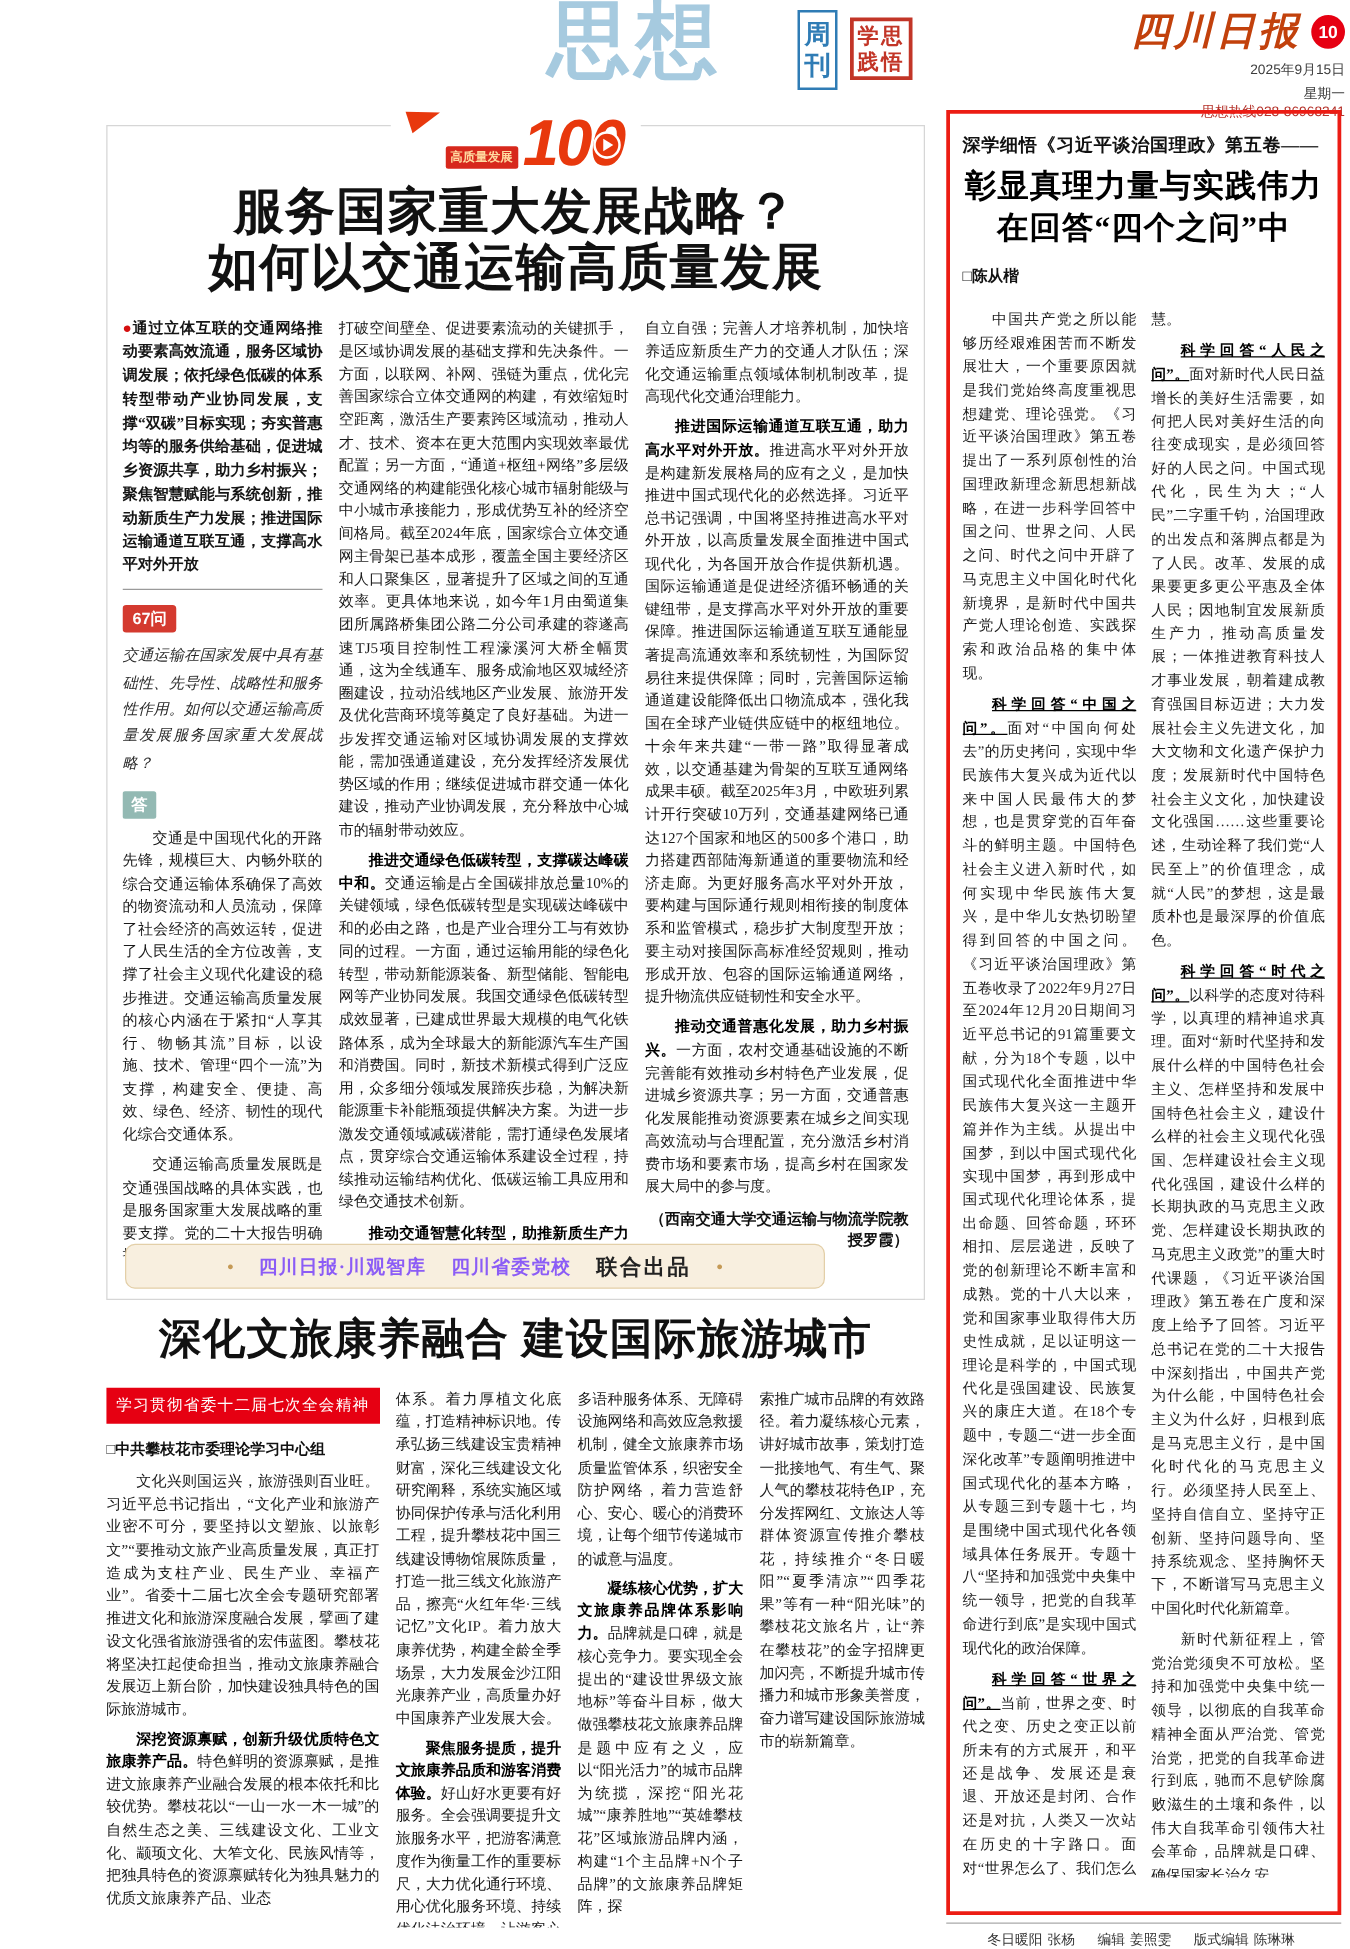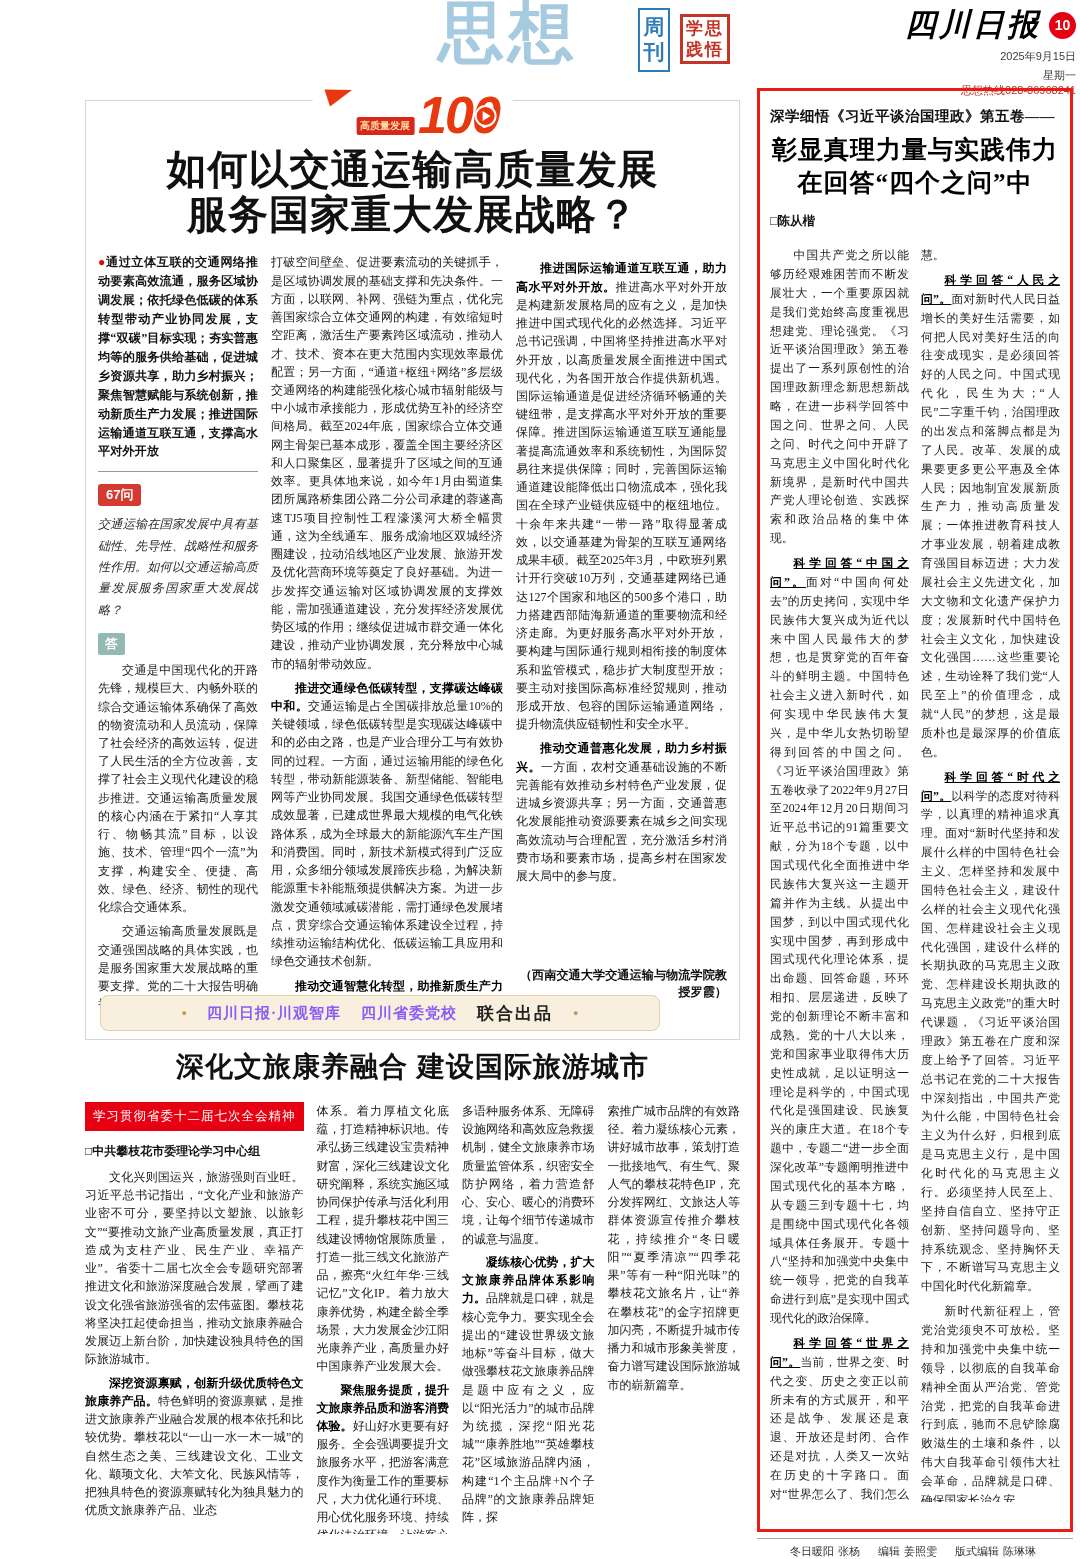--- a/index.html
+++ b/index.html
@@ -13,21 +13,21 @@
   .weekly-title { position:absolute; left:426; top:0px; left:426px; font-size:66px; font-weight:bold;
     color:#a6cadf; letter-spacing:4px; line-height:1; }
   .weekly-sub { position:absolute; left:626px; top:8px; width:32px; height:64px; border:2px solid #2f7cb5;
     display:flex; flex-direction:column; align-items:center; justify-content:center; gap:1px; }
   .weekly-sub span { color:#2f7cb5; font-size:21px; font-weight:bold; line-height:1.1; }
   .seal { position:absolute; left:668px; top:14px; width:50px; height:50px; border:3px solid #c23527;
     display:grid; grid-template-rows:1fr 1fr; align-items:center; justify-items:center; padding:1px; }
   .seal span { color:#c23527; font-weight:bold; font-size:17px; line-height:1; letter-spacing:2px; }
   .mast-right { position:absolute; right:16px; top:4px; text-align:right; }
   .paper-logo-row { display:flex; align-items:center; justify-content:flex-end; gap:8px; }
-  .paper-name { color:#000000; font-size:31px; font-weight:bold; letter-spacing:3px; font-style:italic; }
+  .paper-name { color:#c2410c; font-size:31px; font-weight:bold; letter-spacing:3px; font-style:italic; }
   .page-circle { width:27px; height:27px; border-radius:50%; background:#e60012; color:#fff;
     font-size:14px; font-weight:bold; display:flex; align-items:center; justify-content:center;
     font-family:"Liberation Sans",sans-serif; }
   .mast-date { margin-top:2px; font-size:11px; color:#3c3c3c; line-height:1.5;
     font-family:"Liberation Sans",sans-serif; }
   .mast-hot { font-size:11px; color:#b5322a; line-height:1.4; font-family:"Liberation Sans",sans-serif; }
 
   
   .top-article { position:absolute; left:85px; top:100px; width:655px; height:940px;
     border:1px solid #d6d6d6; padding:0 12px; }
@@ -79,21 +79,21 @@
   .r-byline { margin-top:14px; font-size:12.5px; font-weight:bold; color:#111; }
   .r-cols { display:flex; gap:12px; margin-top:10px; height:1262px; overflow:hidden; }
   .r-col { flex:1; display:flex; flex-direction:column; }
   .rp { font-size:11.8px; line-height:1.6; text-align:justify; text-indent:2em; color:#1c1c1c; margin-top:6px; }
   .rp.noind { text-indent:0; }
   .rp b { font-weight:bold; color:#000;text-decoration:underline; }
 
   
   .bottom-article { position:absolute; left:85px; top:1048px; width:655px; height:500px; }
   .b-title { text-align:center; font-family:"Liberation Sans","DejaVu Sans",sans-serif;
-    font-size:28px; font-weight:bold; color:#111; letter-spacing:1px; }
+    font-size:34px; font-weight:bold; color:#111; letter-spacing:1px; }
   .b-cols { display:flex; gap:13px; margin-top:16px; height:432px; overflow:hidden; }
   .b-col { flex:1; }
   .b-kicker { display:inline-block; background:#e60012; color:#fff; font-weight:normal; font-size:12.5px;
     padding:6px 8px; font-family:"Liberation Sans",sans-serif; letter-spacing:1px; white-space:nowrap; }
   .b-byline { margin:12px 0 8px 0; font-size:12px; font-weight:bold; color:#111; }
   .bp { font-size:12px; line-height:1.52; text-align:justify; text-indent:2em; color:#191919; margin-top:5px; }
   .bp.noind { text-indent:0; margin-top:0; }
   .bp b { font-weight:bold; color:#000; }
 
   
@@ -131,42 +131,43 @@
     <span class="flag-icon"></span>
     <span class="logo100-tag">高质量发展</span>
     <span class="logo100-num">
       <span>100</span>
       <span class="play-badge">
           <span class="play-tri"></span>
         </span>
     </span>
   </div>
   <div class="top-headline">
+    <div>服务国家重大发展战略？</div>
     <div>如何以交通运输高质量发展</div>
-    <div>服务国家重大发展战略？</div>
   </div>
   <div class="top-cols">
     <div class="tcol1">
       <div class="summary">
         <span class="dot">●</span><span>通过立体互联的交通网络推动要素高效流通，服务区域协调发展；依托绿色低碳的体系转型带动产业协同发展，支撑“双碳”目标实现；夯实普惠均等的服务供给基础，促进城乡资源共享，助力乡村振兴；聚焦智慧赋能与系统创新，推动新质生产力发展；推进国际运输通道互联互通，支撑高水平对外开放</span>
       </div>
       <div class="sum-div"></div>
       <span class="q-badge">67问</span>
       <div class="question">交通运输在国家发展中具有基础性、先导性、战略性和服务性作用。如何以交通运输高质量发展服务国家重大发展战略？</div>
       <span class="a-badge">答</span>
       <p class="p"><b></b><span>交通是中国现代化的开路先锋，规模巨大、内畅外联的综合交通运输体系确保了高效的物资流动和人员流动，保障了社会经济的高效运转，促进了人民生活的全方位改善，支撑了社会主义现代化建设的稳步推进。交通运输高质量发展的核心内涵在于紧扣“人享其行、物畅其流”目标，以设施、技术、管理“四个一流”为支撑，构建安全、便捷、高效、绿色、经济、韧性的现代化综合交通体系。</span></p>
       <p class="p"><b></b><span>交通运输高质量发展既是交通强国战略的具体实践，也是服务国家重大发展战略的重要支撑。党的二十大报告明确提出“优化基础设施布局、结构、功能和系统集成，构建现代化基础设施体系”“构建优质高效的服务业新体系”“建设高效顺畅的流通体系，降低物流成本”“促进区域协调发展”等要求。因此，服务好国家重大发展战略，必须发挥交通运输的基础性、先导性、战略性和服务性作用。</span></p>
 
     </div>
     <div class="tcol2">
       <p class="p noind"><b></b><span>打破空间壁垒、促进要素流动的关键抓手，是区域协调发展的基础支撑和先决条件。一方面，以联网、补网、强链为重点，优化完善国家综合立体交通网的构建，有效缩短时空距离，激活生产要素跨区域流动，推动人才、技术、资本在更大范围内实现效率最优配置；另一方面，“通道+枢纽+网络”多层级交通网络的构建能强化核心城市辐射能级与中小城市承接能力，形成优势互补的经济空间格局。截至2024年底，国家综合立体交通网主骨架已基本成形，覆盖全国主要经济区和人口聚集区，显著提升了区域之间的互通效率。更具体地来说，如今年1月由蜀道集团所属路桥集团公路二分公司承建的蓉遂高速TJ5项目控制性工程濠溪河大桥全幅贯通，这为全线通车、服务成渝地区双城经济圈建设，拉动沿线地区产业发展、旅游开发及优化营商环境等奠定了良好基础。为进一步发挥交通运输对区域协调发展的支撑效能，需加强通道建设，充分发挥经济发展优势区域的作用；继续促进城市群交通一体化建设，推动产业协调发展，充分释放中心城市的辐射带动效应。</span></p>
       <p class="p"><b>推进交通绿色低碳转型，支撑碳达峰碳中和。</b><span>交通运输是占全国碳排放总量10%的关键领域，绿色低碳转型是实现碳达峰碳中和的必由之路，也是产业合理分工与有效协同的过程。一方面，通过运输用能的绿色化转型，带动新能源装备、新型储能、智能电网等产业协同发展。我国交通绿色低碳转型成效显著，已建成世界最大规模的电气化铁路体系，成为全球最大的新能源汽车生产国和消费国。同时，新技术新模式得到广泛应用，众多细分领域发展蹄疾步稳，为解决新能源重卡补能瓶颈提供解决方案。为进一步激发交通领域减碳潜能，需打通绿色发展堵点，贯穿综合交通运输体系建设全过程，持续推动运输结构优化、低碳运输工具应用和绿色交通技术创新。</span></p>
       <p class="p"><b>推动交通智慧化转型，助推新质生产力发展。</b><span>加快推进智慧交通建设，既是发展数字经济的需要，也是助推新质生产力发展的重要引擎。同时，交通领域技术突破的溢出效应可进一步推动高端制造业、新型服务业等产业协同升级。新时代交通智慧化发展应聚焦一体化智慧交通的数字化转型，要继续推动科技创新，加快实现交通领域高水平科技</span></p>
     </div>
     <div class="tcol3">
+      <p class="p noind"><b></b><span>自立自强；完善人才培养机制，加快培养适应新质生产力的交通人才队伍；深化交通运输重点领域体制机制改革，提高现代化交通治理能力。</span></p>
       <p class="p"><b>推进国际运输通道互联互通，助力高水平对外开放。</b><span>推进高水平对外开放是构建新发展格局的应有之义，是加快推进中国式现代化的必然选择。习近平总书记强调，中国将坚持推进高水平对外开放，以高质量发展全面推进中国式现代化，为各国开放合作提供新机遇。国际运输通道是促进经济循环畅通的关键纽带，是支撑高水平对外开放的重要保障。推进国际运输通道互联互通能显著提高流通效率和系统韧性，为国际贸易往来提供保障；同时，完善国际运输通道建设能降低出口物流成本，强化我国在全球产业链供应链中的枢纽地位。十余年来共建“一带一路”取得显著成效，以交通基建为骨架的互联互通网络成果丰硕。截至2025年3月，中欧班列累计开行突破10万列，交通基建网络已通达127个国家和地区的500多个港口，助力搭建西部陆海新通道的重要物流和经济走廊。为更好服务高水平对外开放，要构建与国际通行规则相衔接的制度体系和监管模式，稳步扩大制度型开放；要主动对接国际高标准经贸规则，推动形成开放、包容的国际运输通道网络，提升物流供应链韧性和安全水平。</span></p>
       <p class="p"><b>推动交通普惠化发展，助力乡村振兴。</b><span>一方面，农村交通基础设施的不断完善能有效推动乡村特色产业发展，促进城乡资源共享；另一方面，交通普惠化发展能推动资源要素在城乡之间实现高效流动与合理配置，充分激活乡村消费市场和要素市场，提高乡村在国家发展大局中的参与度。</span></p>
       <div class="author-line">（西南交通大学交通运输与物流学院教授罗霞）</div>
     </div>
   </div>
   <div class="coop-strip">
     <span class="coop-dot">●</span>
     <span class="coop-brand">四川日报·川观智库</span>
     <span class="coop-brand">四川省委党校</span>
     <span class="coop-label">联合出品</span>

